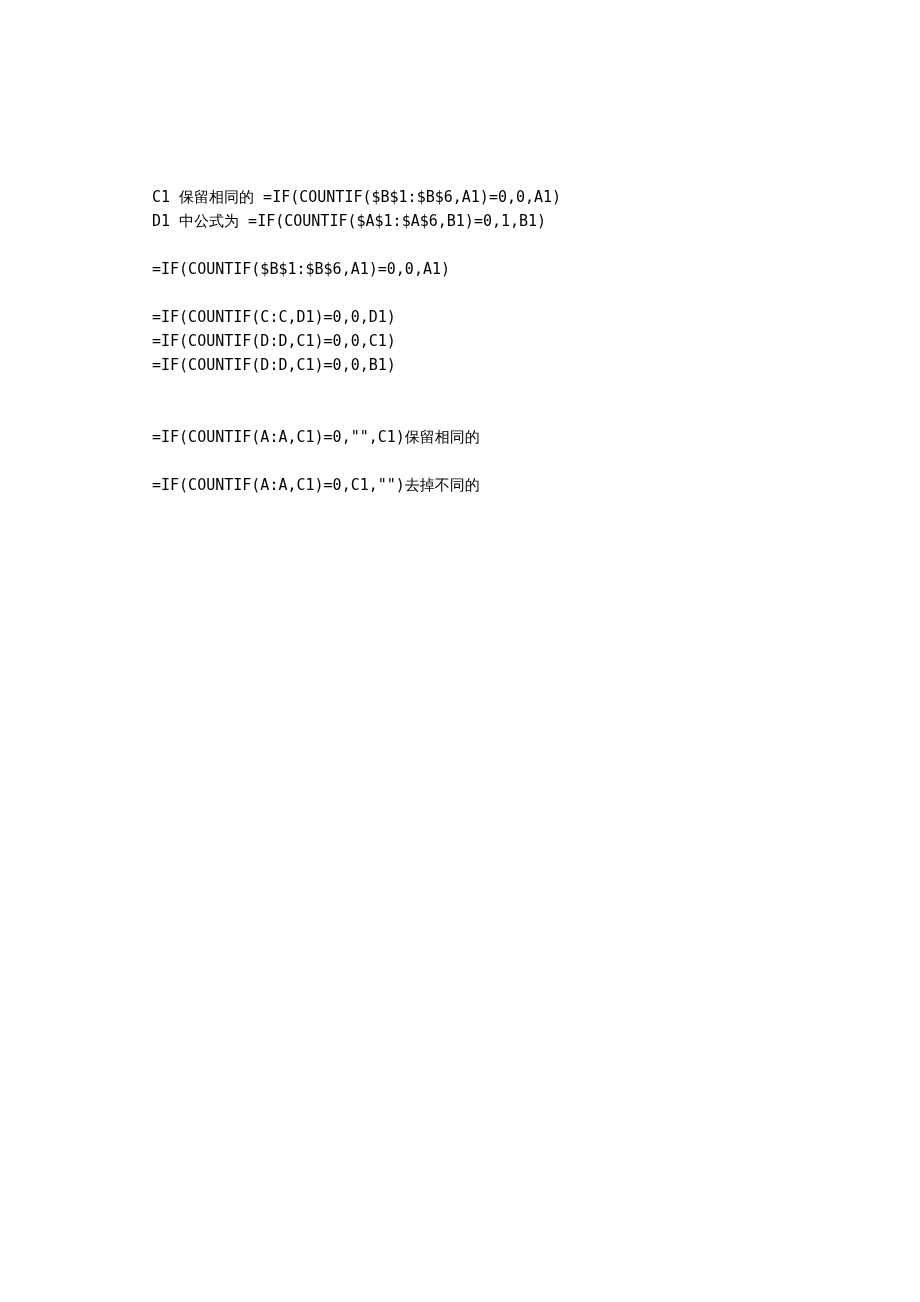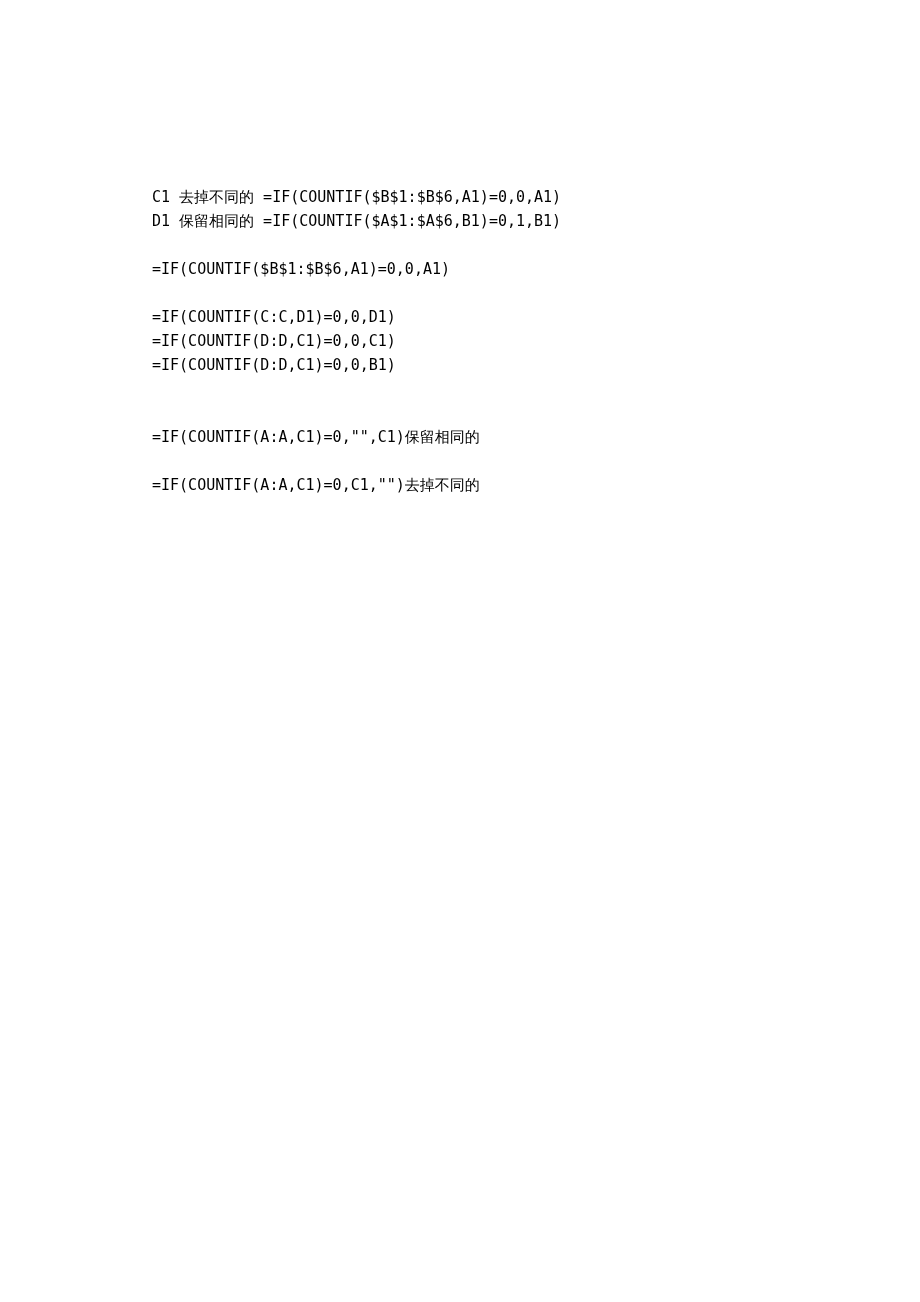--- a/index.html
+++ b/index.html
@@ -24,22 +24,22 @@
     .spacer-small {
       height: 24px;
     }
     .spacer-large {
       height: 48px;
     }
   </style>
 </head>
 <body>
 
-<div class="line">C1 去掉不同的 =IF(COUNTIF($B$1:$B$6,A1)=0,0,A1)</div>
-<div class="line">D1 保留相同的 =IF(COUNTIF($A$1:$A$6,B1)=0,1,B1)</div>
+<div class="line">C1 保留相同的 =IF(COUNTIF($B$1:$B$6,A1)=0,0,A1)</div>
+<div class="line">D1 中公式为 =IF(COUNTIF($A$1:$A$6,B1)=0,1,B1)</div>
 <div class="spacer-small"></div>
 <div class="line">=IF(COUNTIF($B$1:$B$6,A1)=0,0,A1)</div>
 <div class="spacer-small"></div>
 <div class="line">=IF(COUNTIF(C:C,D1)=0,0,D1)</div>
 <div class="line">=IF(COUNTIF(D:D,C1)=0,0,C1)</div>
 <div class="line">=IF(COUNTIF(D:D,C1)=0,0,B1)</div>
 <div class="spacer-large"></div>
 <div class="line">=IF(COUNTIF(A:A,C1)=0,"",C1)保留相同的</div>
 <div class="spacer-small"></div>
 <div class="line">=IF(COUNTIF(A:A,C1)=0,C1,"")去掉不同的</div>

